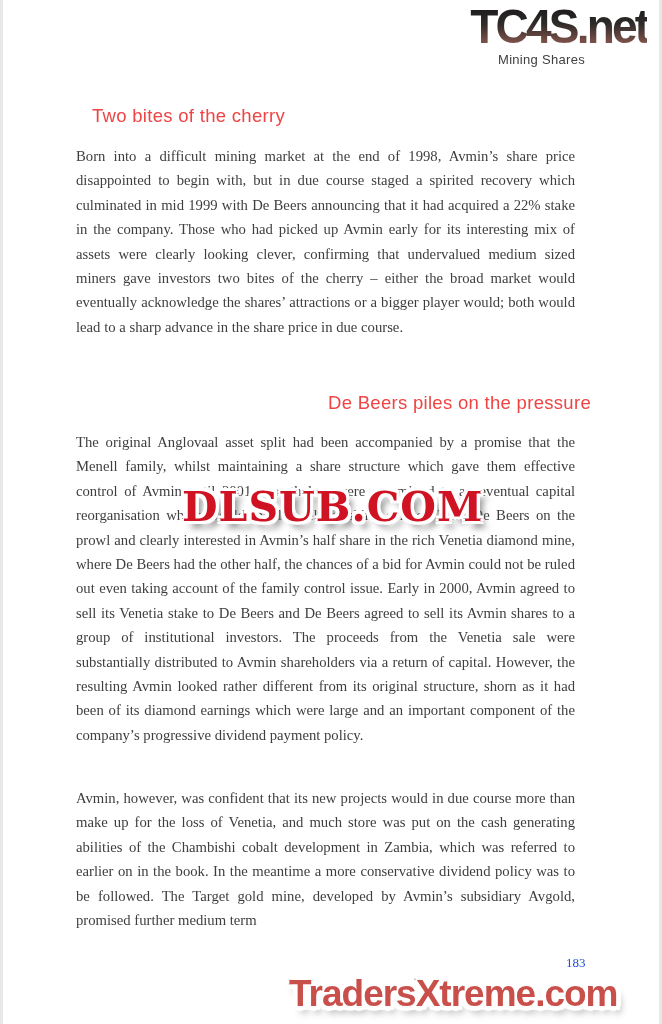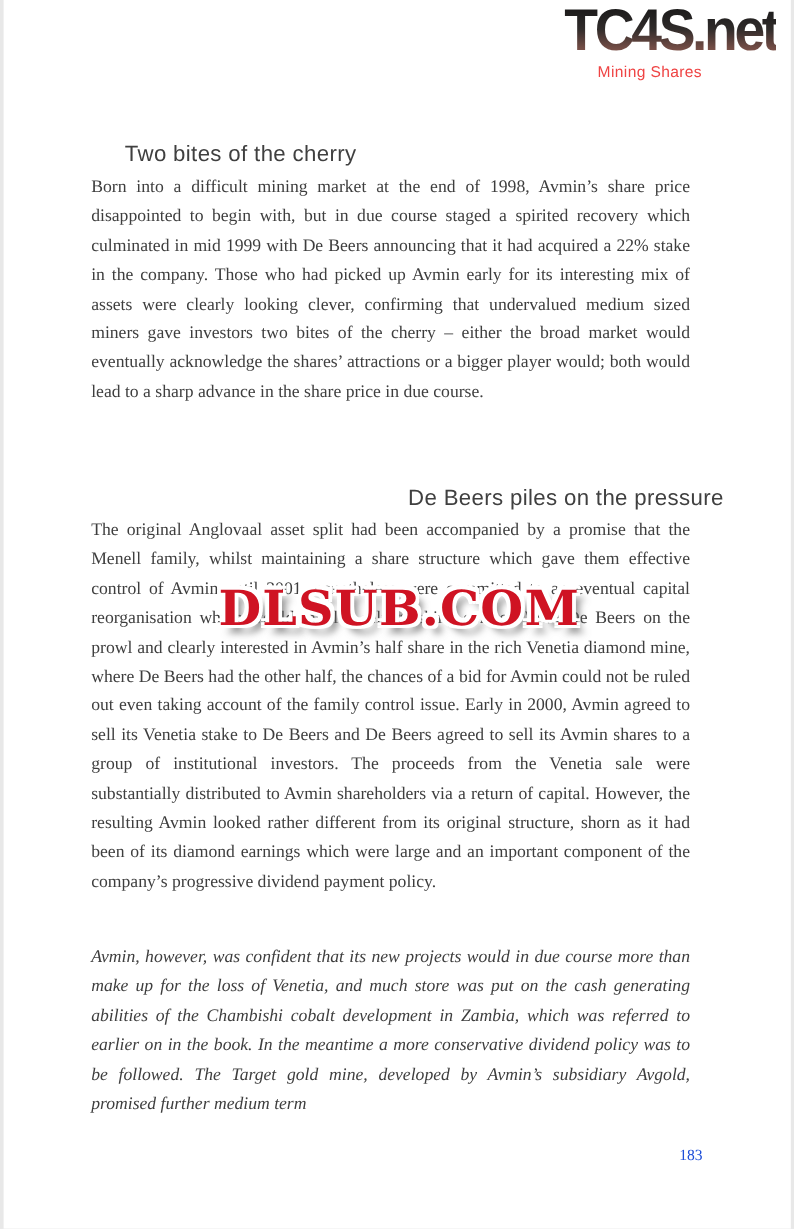--- a/index.html
+++ b/index.html
@@ -26,47 +26,47 @@
     background-clip:text;
     transform:scaleX(.94);
     transform-origin:right top;
   }
   @supports ((-webkit-background-clip:text) or (background-clip:text)){
     .brand-top-text{color:transparent;}
   }
   .brand-top-sub{
     font-family:"Liberation Sans",sans-serif;
     font-size:13px;
-    color:#ef4444;
+    color:#404040;
     letter-spacing:.3px;
     margin-top:1px;
     padding-right:62px;
   }
 
   
   .heading{
-    position:absolute;left:85px;width:499px;margin:16px;
+    position:absolute;left:85px;width:499px;margin:4px;
     font-family:"Liberation Sans",sans-serif;
     font-weight:400;
     font-size:18.5px;
-    color:#404040;
+    color:#ef4444;
     letter-spacing:.3px;
   }
   .h1pos{top:101px;}
   .h2pos{top:388px;text-align:right;}
   .body-par{
     position:absolute;left:73px;width:499px;margin:0;
     font-size:14.7px;
     line-height:24.4px;
     color:#3e3e3e;
     text-align:justify;
   }
   .p1pos{top:144px;}
   .p2pos{top:430px;}
-  .p3pos{top:786px;font-style:italic;}
+  .p3pos{top:786px;}
 
   
   .watermark{
     position:absolute;left:179px;top:487px;
     font-family:"DejaVu Serif","Liberation Serif",serif;
     font-weight:900;
     font-size:41px;
     line-height:1;
     letter-spacing:1px;
     color:#cf1323;
@@ -118,14 +118,15 @@
   <h2 class="heading h2pos">De Beers piles on the pressure</h2>
 
   <p class="body-par p2pos">The original Anglovaal asset split had been accompanied by a promise that the Menell family, whilst maintaining a share structure which gave them effective control of Avmin until 2001, nonetheless were committed to an eventual capital reorganisation which would involve relinquishing control. With De Beers on the prowl and clearly interested in Avmin’s half share in the rich Venetia diamond mine, where De Beers had the other half, the chances of a bid for Avmin could not be ruled out even taking account of the family control issue. Early in 2000, Avmin agreed to sell its Venetia stake to De Beers and De Beers agreed to sell its Avmin shares to a group of institutional investors. The proceeds from the Venetia sale were substantially distributed to Avmin shareholders via a return of capital. However, the resulting Avmin looked rather different from its original structure, shorn as it had been of its diamond earnings which were large and an important component of the company’s progressive dividend payment policy.</p>
 
   <p class="body-par p3pos">Avmin, however, was confident that its new projects would in due course more than make up for the loss of Venetia, and much store was put on the cash generating abilities of the Chambishi cobalt development in Zambia, which was referred to earlier on in the book. In the meantime a more conservative dividend policy was to be followed. The Target gold mine, developed by Avmin’s subsidiary Avgold, promised further medium term</p>
 
   <div class="watermark">DLSUB.COM</div>
 
   <div class="page-number">183</div>
 
+  <div class="brand-bottom">TradersXtreme.com</div>
 
 </div>
 
 </body></html>

